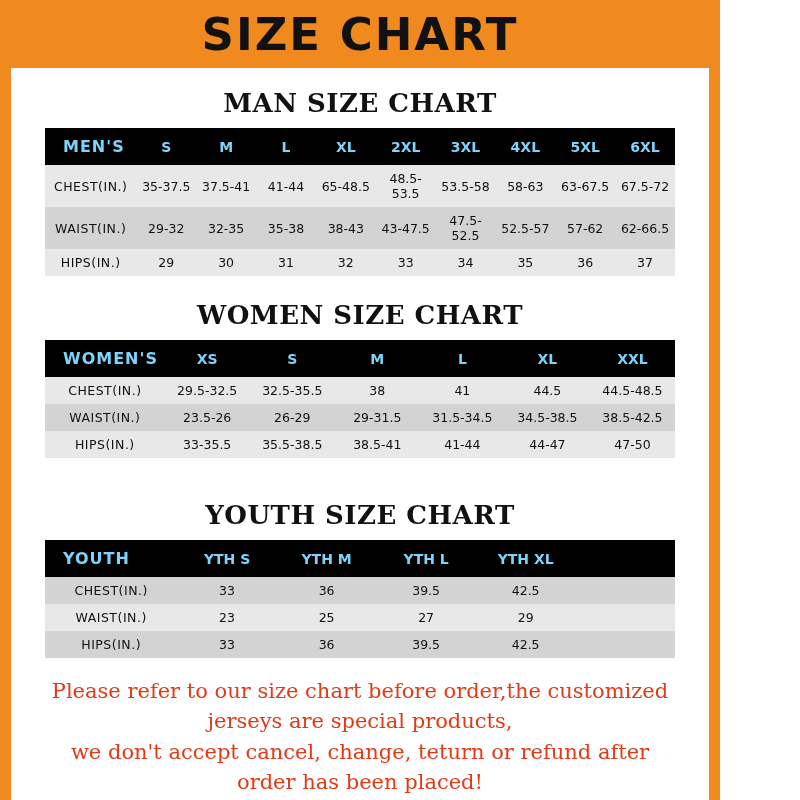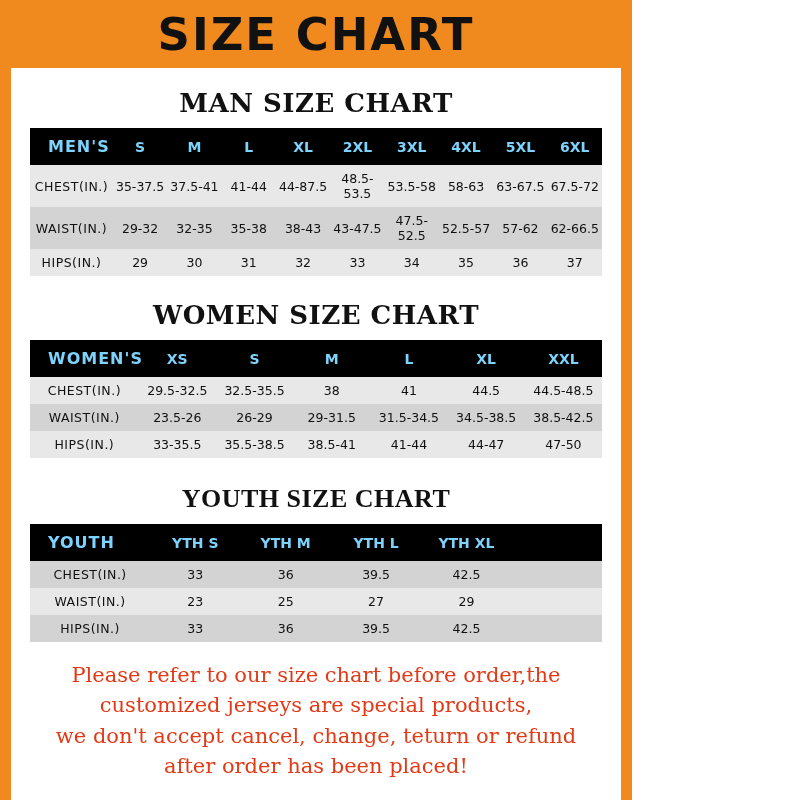--- a/index.html
+++ b/index.html
@@ -8,21 +8,21 @@
   }
   body {
     width: 800px;
     height: 800px;
     background: #ffffff;
     font-family: "DejaVu Sans", sans-serif;
     overflow: hidden;
   }
   .page {
     position: relative;
-    width: 632px;
+    width: 720px;
     height: 800px;
     background: #ffffff;
     box-sizing: border-box;
     border-left: 11px solid #f08a1e;
     border-right: 11px solid #f08a1e;
   }
   .banner {
     height: 68px;
     background: #f08a1e;
     display: flex;
@@ -32,34 +32,34 @@
   }
   .banner-title {
     font-family: "DejaVu Sans", sans-serif;
     font-weight: bold;
     font-size: 45px;
     letter-spacing: 2px;
     color: #111111;
     line-height: 1;
   }
   .content {
-    padding: 0 19px;
+    padding: 0 34px;
     box-sizing: border-box;
   }
   .section-title {
     text-align: center;
     font-family: "DejaVu Serif", serif;
     font-weight: bold;
     font-size: 26px;
     color: #111111;
     letter-spacing: 0.5px;
   }
   .t1 { margin-top: 20px; }
   .t2 { margin-top: 24px; }
-  .t3 { margin-top: 26px; font-family: Liberation Serif, serif; }
+  .t3 { margin-top: 42px; }
 
   table.size-table {
     width: 100%;
     border-collapse: collapse;
     margin-top: 10px;
     table-layout: fixed;
   }
   table.size-table th,
   table.size-table td {
     text-align: center;
@@ -152,21 +152,21 @@
           <th>5XL</th>
           <th>6XL</th>
         </tr>
       </thead>
       <tbody>
         <tr class="odd">
           <td class="rowlabel">CHEST(IN.)</td>
           <td>35-37.5</td>
           <td>37.5-41</td>
           <td>41-44</td>
-          <td>44-87.5</td>
+          <td>65-48.5</td>
           <td>48.5-53.5</td>
           <td>53.5-58</td>
           <td>58-63</td>
           <td>63-67.5</td>
           <td>67.5-72</td>
         </tr>
         <tr class="even">
           <td class="rowlabel">WAIST(IN.)</td>
           <td>29-32</td>
           <td>32-35</td>

